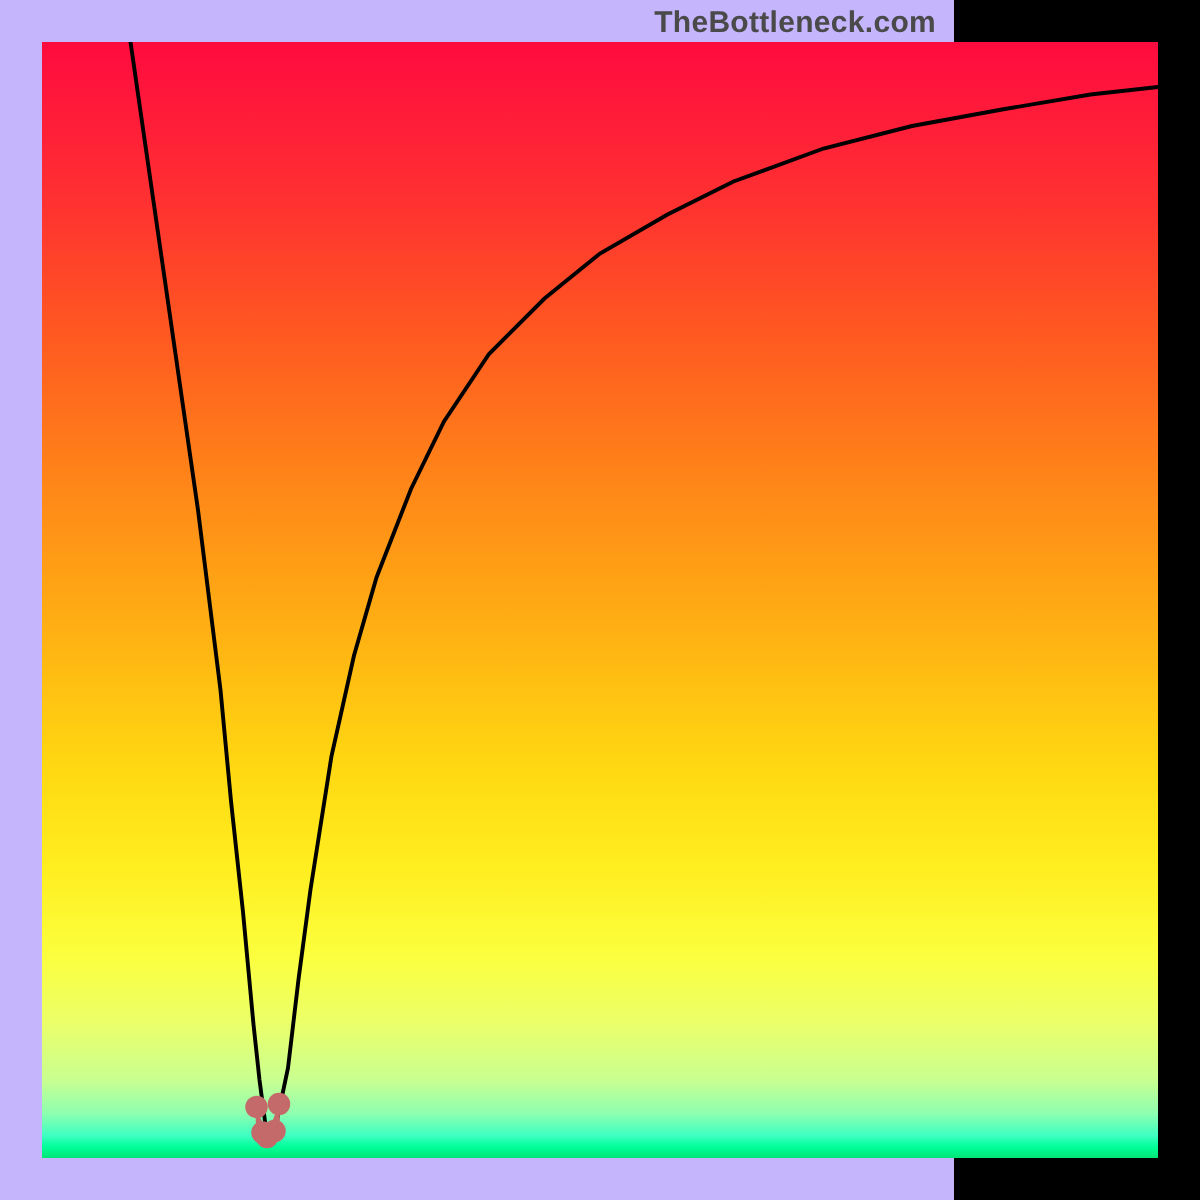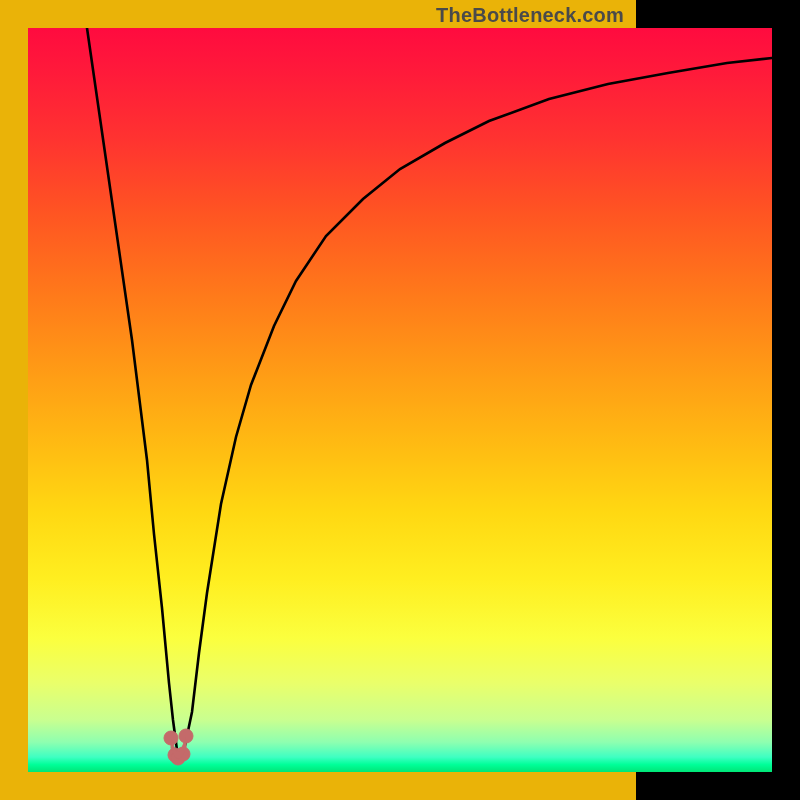--- a/index.html
+++ b/index.html
@@ -8,21 +8,21 @@
     width: 800px;
     height: 800px;
     overflow: hidden;
     background: #000;
     font-family: Arial, Helvetica, sans-serif;
   }
   .frame {
     position: absolute;
     left: 0; top: 0;
     width: 636px; height: 800px;
-    background: #eab308;
+    background: #c4b5fd;
   }
   .plot {
     position: absolute;
     left: 28px;
     top: 28px;
     width: 744px;
     height: 744px;
     overflow: hidden;
   }
   .gradient {

